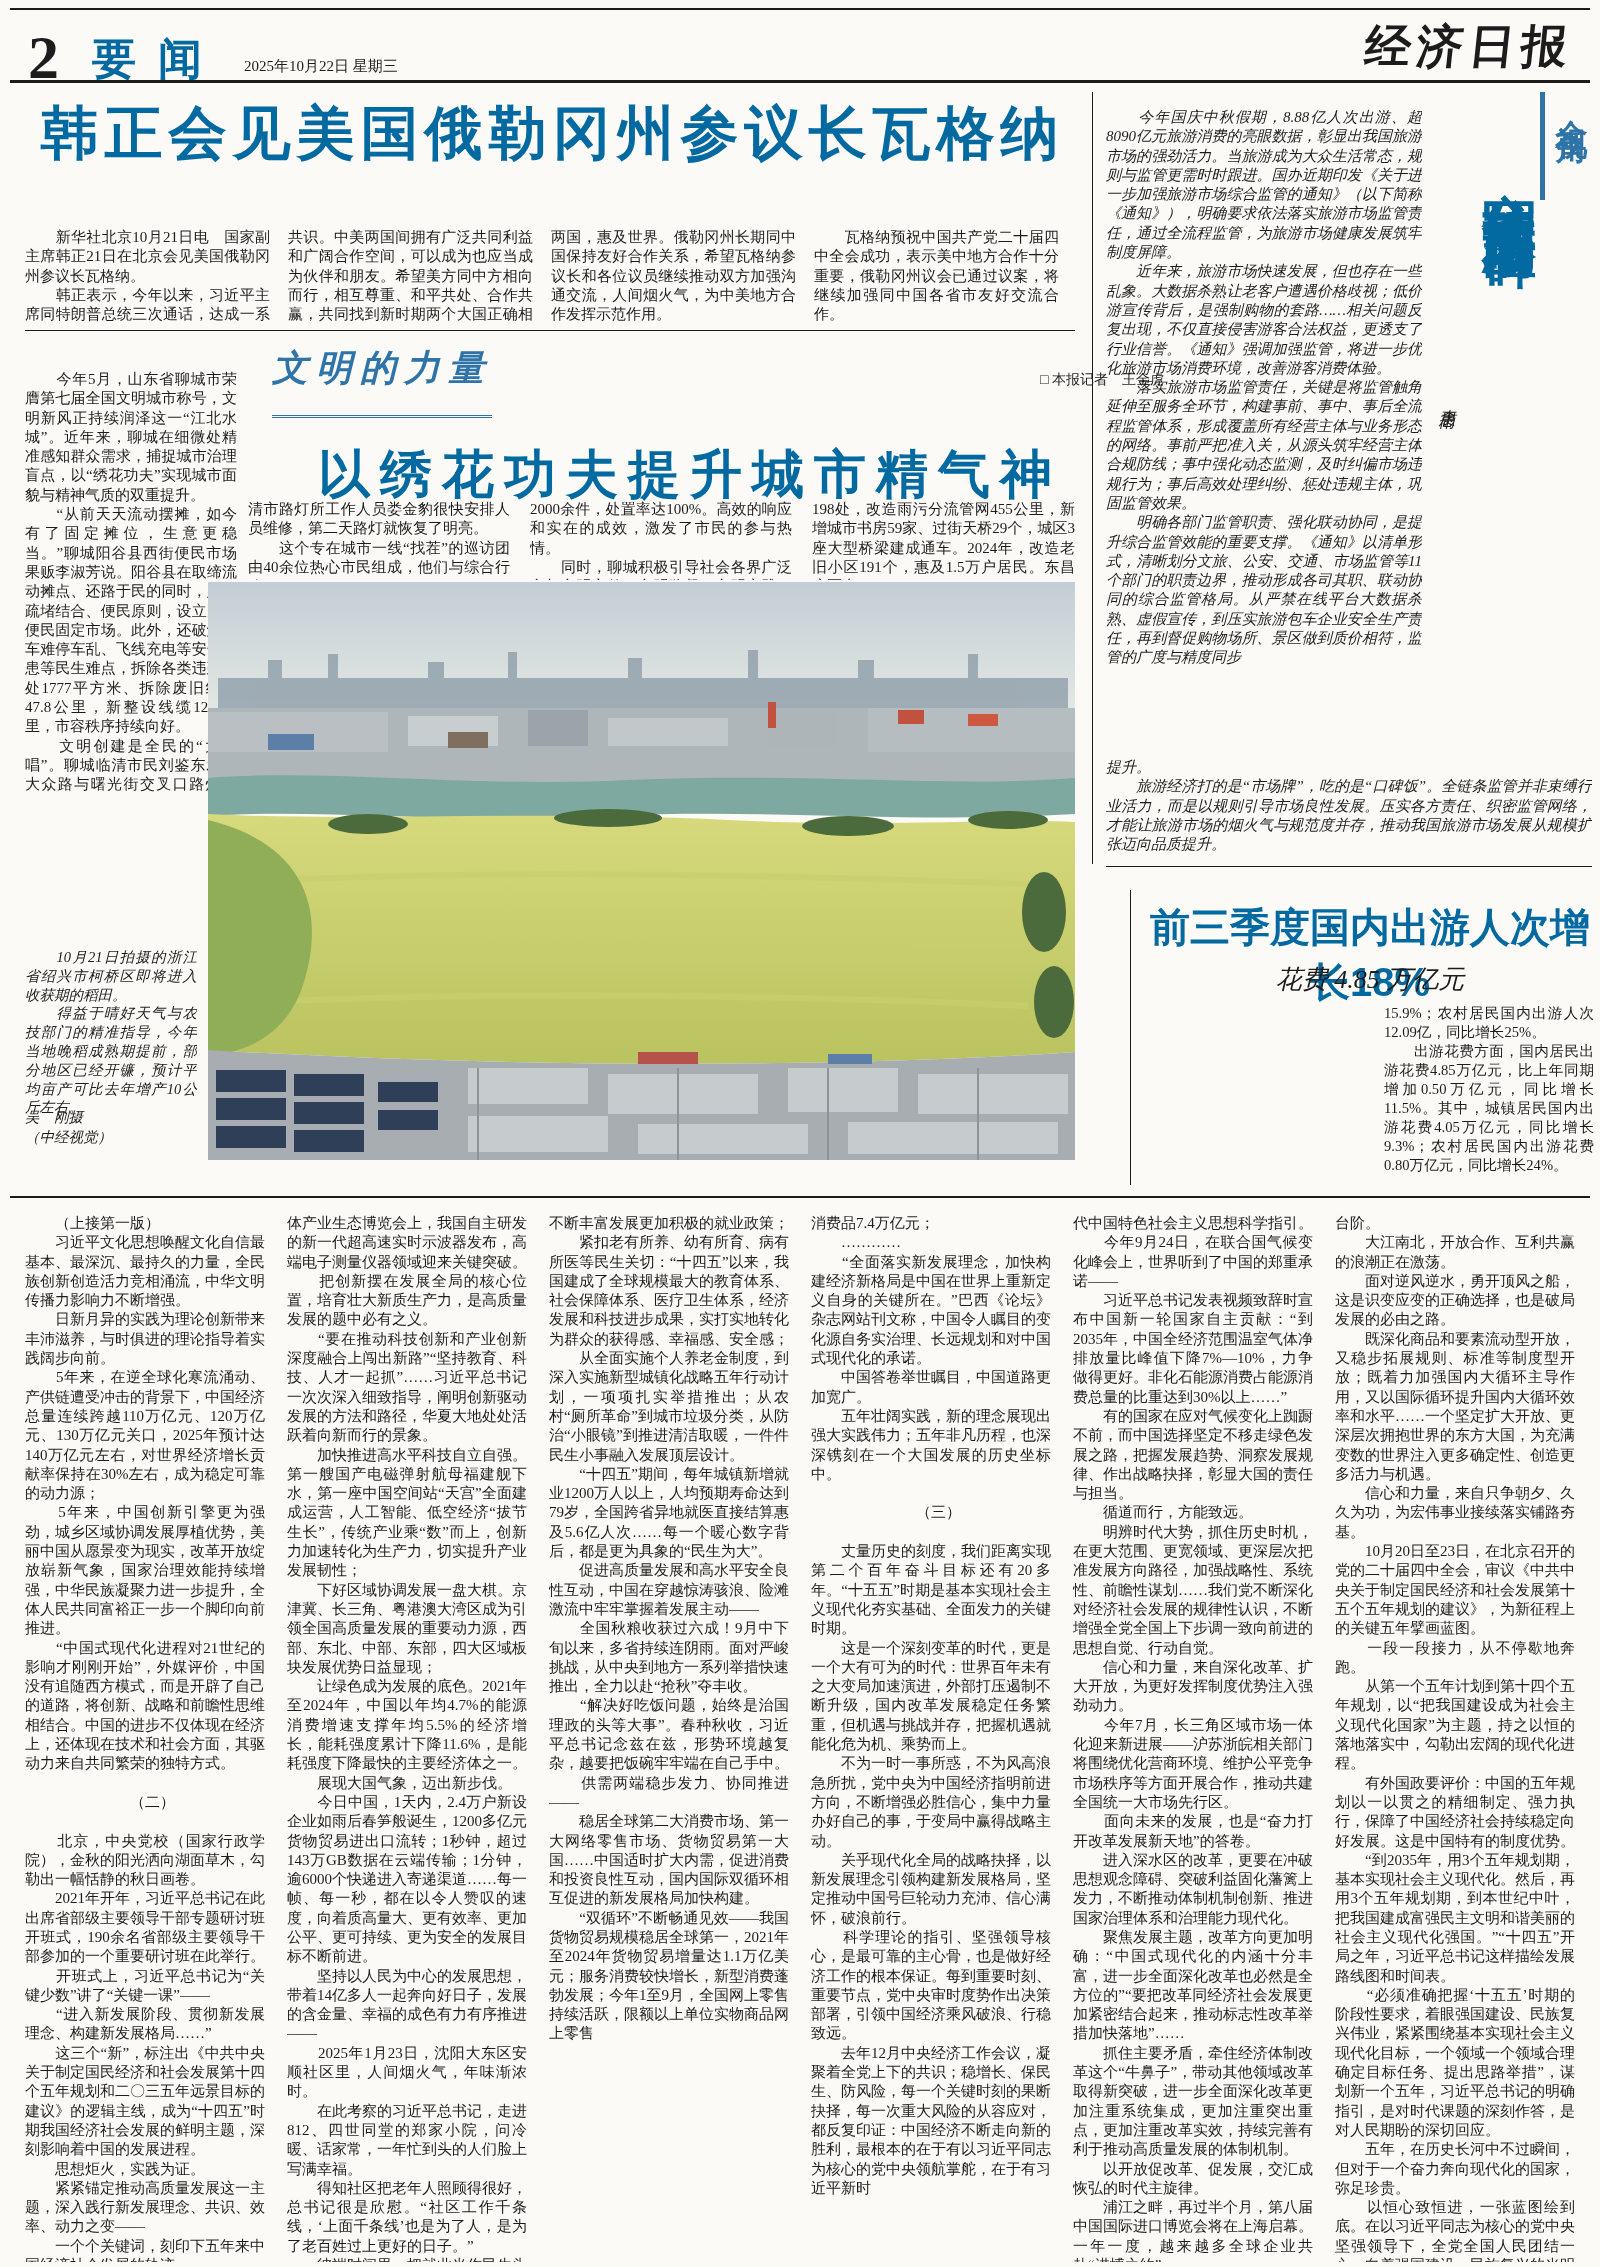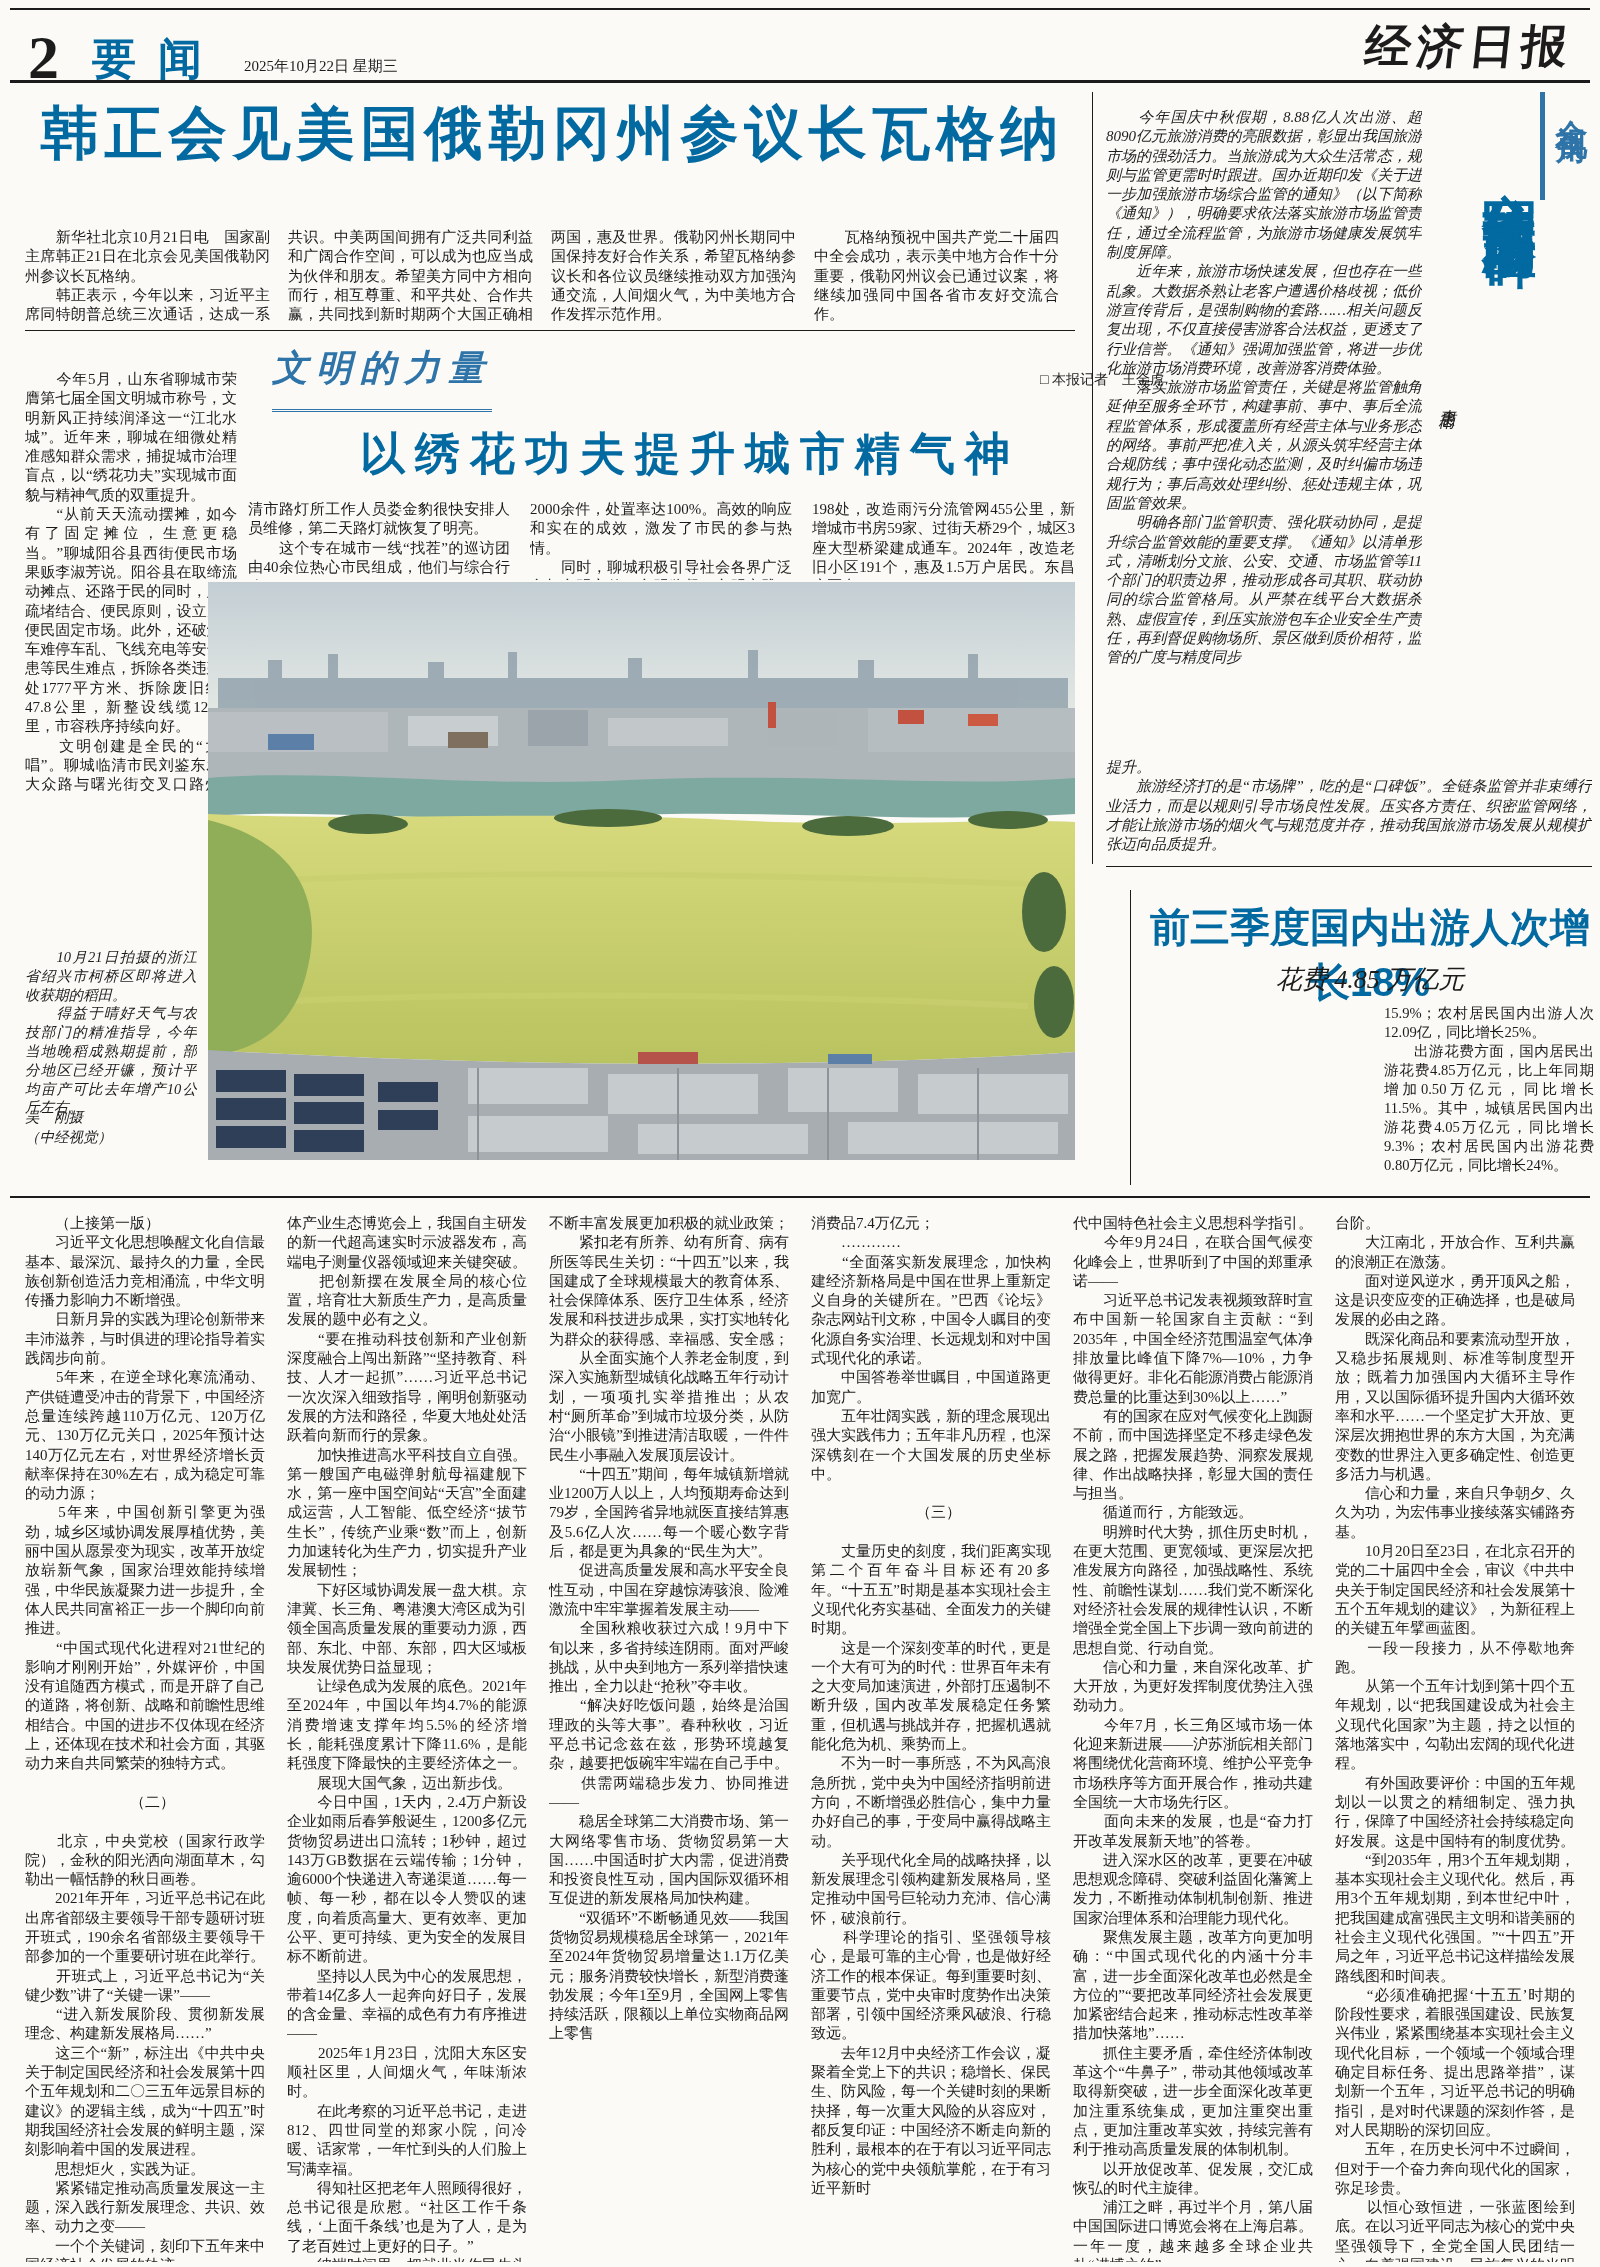--- a/index.html
+++ b/index.html
@@ -42,23 +42,23 @@
   <div class="abs vert kai" style="left:1436px;top:396px;font-size:16px;letter-spacing:3px">李思雨</div>
   <div class="abs bodytext kai" style="left:1106px;top:108px;width:316px;height:648px">　　今年国庆中秋假期，8.88亿人次出游、超8090亿元旅游消费的亮眼数据，彰显出我国旅游市场的强劲活力。当旅游成为大众生活常态，规则与监管更需时时跟进。国办近期印发《关于进一步加强旅游市场综合监管的通知》（以下简称《通知》），明确要求依法落实旅游市场监管责任，通过全流程监管，为旅游市场健康发展筑牢制度屏障。
 　　近年来，旅游市场快速发展，但也存在一些乱象。大数据杀熟让老客户遭遇价格歧视；低价游宣传背后，是强制购物的套路……相关问题反复出现，不仅直接侵害游客合法权益，更透支了行业信誉。《通知》强调加强监管，将进一步优化旅游市场消费环境，改善游客消费体验。
 　　落实旅游市场监管责任，关键是将监管触角延伸至服务全环节，构建事前、事中、事后全流程监管体系，形成覆盖所有经营主体与业务形态的网络。事前严把准入关，从源头筑牢经营主体合规防线；事中强化动态监测，及时纠偏市场违规行为；事后高效处理纠纷、惩处违规主体，巩固监管效果。
 　　明确各部门监管职责、强化联动协同，是提升综合监管效能的重要支撑。《通知》以清单形式，清晰划分文旅、公安、交通、市场监管等11个部门的职责边界，推动形成各司其职、联动协同的综合监管格局。从严禁在线平台大数据杀熟、虚假宣传，到压实旅游包车企业安全生产责任，再到督促购物场所、景区做到质价相符，监管的广度与精度同步</div>
   <div class="abs bodytext kai" style="left:1106px;top:758px;width:486px;height:102px">提升。
 　　旅游经济打的是“市场牌”，吃的是“口碑饭”。全链条监管并非束缚行业活力，而是以规则引导市场良性发展。压实各方责任、织密监管网络，才能让旅游市场的烟火气与规范度并存，推动我国旅游市场发展从规模扩张迈向品质提升。</div>
   <div class="rule" style="left:1106px;top:866px;width:486px;height:1px"></div>
 
   <div class="rule" style="left:25px;top:330px;width:1050px;height:1px"></div>
-  <div class="abs blue" style="left:272px;top:344px;font-size:36px;font-weight:bold;letter-spacing:8px;font-family:'DejaVu Serif',serif;font-style:italic;border-bottom:3px double #2e74a8;padding-bottom:16px">文明的力量</div>
+  <div class="abs blue" style="left:272px;top:344px;font-size:36px;font-weight:bold;letter-spacing:8px;font-family:'DejaVu Serif',serif;font-style:italic;border-bottom:3px double #2e74a8;padding-bottom:22px">文明的力量</div>
   <div class="abs" style="left:1040px;top:371px;font-size:14px">□ 本报记者　王金虎</div>
-  <div class="abs headline center" style="left:240px;top:424px;width:900px;font-size:45px;letter-spacing:10px">以绣花功夫提升城市精气神</div>
+  <div class="abs headline center" style="left:240px;top:440px;width:900px;font-size:52px;letter-spacing:10px">以绣花功夫提升城市精气神</div>
   <div class="abs bodytext" style="left:25px;top:370px;width:212px;height:424px">　　今年5月，山东省聊城市荣膺第七届全国文明城市称号，文明新风正持续润泽这一“江北水城”。近年来，聊城在细微处精准感知群众需求，捕捉城市治理盲点，以“绣花功夫”实现城市面貌与精神气质的双重提升。
 　　“从前天天流动摆摊，如今有了固定摊位，生意更稳当。”聊城阳谷县西街便民市场果贩李淑芳说。阳谷县在取缔流动摊点、还路于民的同时，坚持疏堵结合、便民原则，设立多处便民固定市场。此外，还破解停车难停车乱、飞线充电等安全隐患等民生难点，拆除各类违建27处1777平方米、拆除废旧线缆47.8公里，新整设线缆12.5公里，市容秩序持续向好。
 　　文明创建是全民的“大合唱”。聊城临清市民刘鉴东发现大众路与曙光街交叉口路灯不亮，随即在“创城市民巡访团”微信交流群中，将问题拍照进行反馈。临</div>
   <div class="abs bodytext" style="left:248px;top:500px;width:262px;height:80px">清市路灯所工作人员娄金豹很快安排人员维修，第二天路灯就恢复了明亮。
 　　这个专在城市一线“找茬”的巡访团由40余位热心市民组成，他们与综合行政</div>
   <div class="abs bodytext" style="left:530px;top:500px;width:262px;height:80px">2000余件，处置率达100%。高效的响应和实在的成效，激发了市民的参与热情。
 　　同时，聊城积极引导社会各界广泛参与文明宣传、文明监督、文明实践。其中</div>
   <div class="abs bodytext" style="left:812px;top:500px;width:263px;height:80px">198处，改造雨污分流管网455公里，新增城市书房59家、过街天桥29个，城区3座大型桥梁建成通车。2024年，改造老旧小区191个，惠及1.5万户居民。东昌府区东</div>
 
   <div class="abs" style="left:208px;top:582px;width:867px;height:578px;overflow:hidden">

